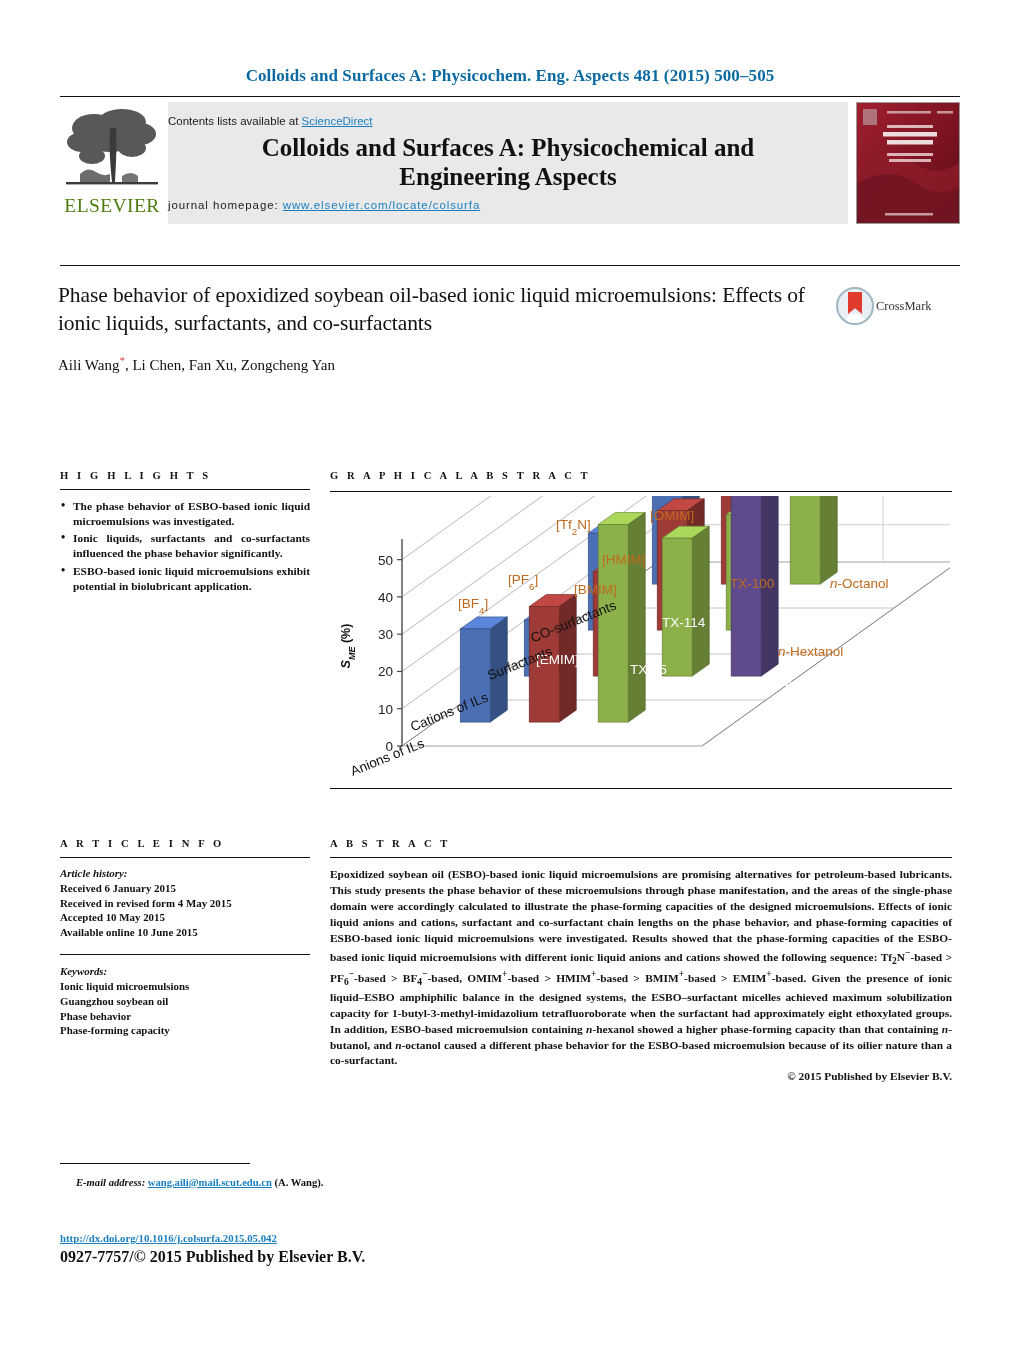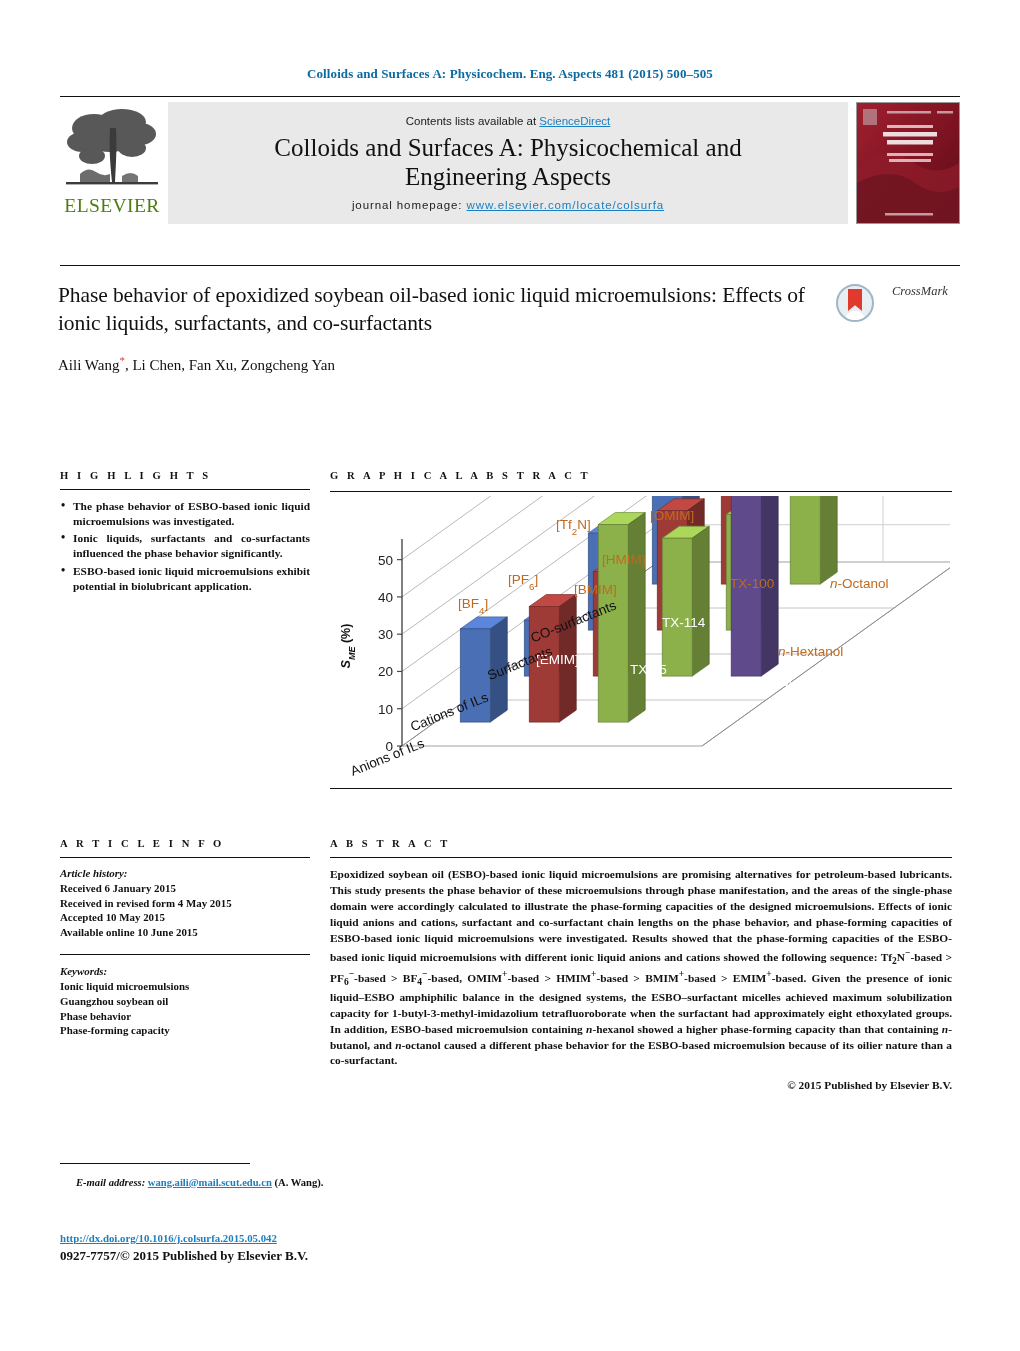--- a/index.html
+++ b/index.html
@@ -6,44 +6,44 @@
   body{
     width:1020px;height:1351px;background:#fff;
     font-family:"Liberation Serif", serif;
     color:#000;position:relative;overflow:hidden;
   }
   .page{position:absolute;left:0;top:0;width:1020px;height:1351px;}
 
   
   .runhead{
     position:absolute;left:0;top:66px;width:1020px;text-align:center;
-    font-family:"Liberation Serif",serif;font-weight:bold;font-size:13px;
+    font-family:"Liberation Serif",serif;font-weight:bold;font-size:17px;
     color:#0b6aa2;letter-spacing:.1px;
   }
 
   
   .masthead{position:absolute;left:60px;top:96px;width:900px;}
   .mast-rule{border-top:1.6px solid #111;width:900px;}
   .mast-body{display:flex;align-items:stretch;margin-top:5px;height:122px;}
   .elsevier-box{width:108px;flex:0 0 108px;position:relative;}
   .tree{width:104px;height:92px;position:relative;overflow:hidden;}
   .tree svg{position:absolute;left:0;top:0;}
   .elsevier-word{
     font-family:"Liberation Serif",serif;color:#4d7c0f;font-size:19.5px;
     letter-spacing:.4px;text-align:center;width:104px;margin-top:1px;
   }
   .mast-center{
     flex:1;background:#e9e9e9;display:flex;flex-direction:column;
-    align-items:center;justify-content:center;padding:6px 0;
+    justify-content:center;padding:6px 0;
   }
   .contents-line{font-family:"Liberation Sans",sans-serif;font-size:11.5px;color:#1a1a1a;}
   .contents-line .sd{color:#1a7fc1;}
   .journal-name{
     font-family:"Liberation Serif",serif;font-size:25px;line-height:1.14;
-    text-align:center;margin:7px 0 8px;color:#111;
+    text-align:center;margin:7px 0 8px;color:#111;font-weight:bold;
   }
   .homepage{font-family:"Liberation Sans",sans-serif;font-size:11.5px;letter-spacing:.9px;color:#222;}
   .homepage .url{color:#1a7fc1;}
   .cover{
     width:102px;flex:0 0 102px;margin-left:8px;border:1px solid #999;
     position:relative;overflow:hidden;background:#8d1b28;
   }
 
   
   .title-rule{position:absolute;left:60px;top:265px;width:900px;border-top:1.2px solid #111;}
@@ -54,21 +54,21 @@
   }
   .authors{
     margin-top:17px;font-family:Liberation Serif, serif;font-size:15px;color:#111;
   }
   .authors sup{color:#c44; font-size:11px;}
   .affil{
     margin-top:8px;font-family:"Liberation Serif",serif;font-style:italic;
     font-size:10.2px;color:#111;font-weight:bold;letter-spacing:-.1px;
   }
   .crossmark{position:absolute;left:836px;top:284px;width:118px;height:44px;
-    display:flex;gap:18px;font-style:italic;}
+    display:flex;align-items:center;gap:2px;}
   .cm-badge{width:34px;height:34px;border-radius:50%;background:#e9eef2;
     border:2px solid #9fb6c4;position:relative;overflow:hidden;flex:0 0 34px;}
   .cm-badge .flag{position:absolute;left:50%;top:3px;transform:translateX(-50%);
     width:14px;height:22px;background:#e03a2f;
     clip-path:polygon(0 0,100% 0,100% 100%,50% 74%,0 100%);}
   .cm-badge .arch{position:absolute;left:50%;bottom:0;transform:translateX(-50%);
     width:20px;height:9px;background:#fff;border-radius:10px 10px 0 0;}
   .cm-text{font-family:"Liberation Serif",serif;font-size:12.5px;color:#333;}
   .colhead{
     font-family:"Liberation Serif",serif;font-weight:bold;font-size:10.6px;
@@ -90,33 +90,33 @@
   .chart-svg{position:absolute;left:0;top:4px;}
 
   
   .ai-col{position:absolute;left:60px;top:838px;width:250px;}
   .ai-body{font-family:"Liberation Serif",serif;font-size:10.9px;line-height:1.36;
     font-weight:bold;color:#111;margin-top:8px;}
   .ai-body .it{font-style:italic;}
   .ab-col{position:absolute;left:330px;top:838px;width:622px;}
   .ab-body{font-family:"Liberation Serif",serif;font-size:11.4px;line-height:1.40;
     text-align:justify;font-weight:bold;color:#111;}
-  .ab-copy{text-align:right;margin-top:9px;font-weight:bold;}
+  .ab-copy{text-align:right;font-weight:bold;}
 
   
   .foot-rule{position:absolute;left:60px;top:1163px;width:190px;border-top:.9px solid #111;}
   .foot{position:absolute;left:60px;top:1175px;width:640px;
     font-family:"Liberation Serif",serif;font-size:10.6px;line-height:1.42;
     font-weight:bold;color:#111;}
   .foot .ital{font-style:italic;}
   .link{color:#1a7fc1;}
   .doi{position:absolute;left:60px;top:1232px;font-family:"Liberation Serif",serif;
     font-size:10.8px;font-weight:bold;color:#1a7fc1;}
   .issn{position:absolute;left:60px;top:1248px;font-family:"Liberation Serif",serif;
-    font-size:13px;font-weight:bold;color:#111;}
+    font-size:16px;font-weight:bold;color:#111;}
 </style>
 </head>
 <body>
 
 <div class="page">
 
   <div class="runhead">Colloids and Surfaces A: Physicochem. Eng. Aspects 481 (2015) 500–505</div>
 
   <div class="masthead">
     <div class="mast-rule"></div>

